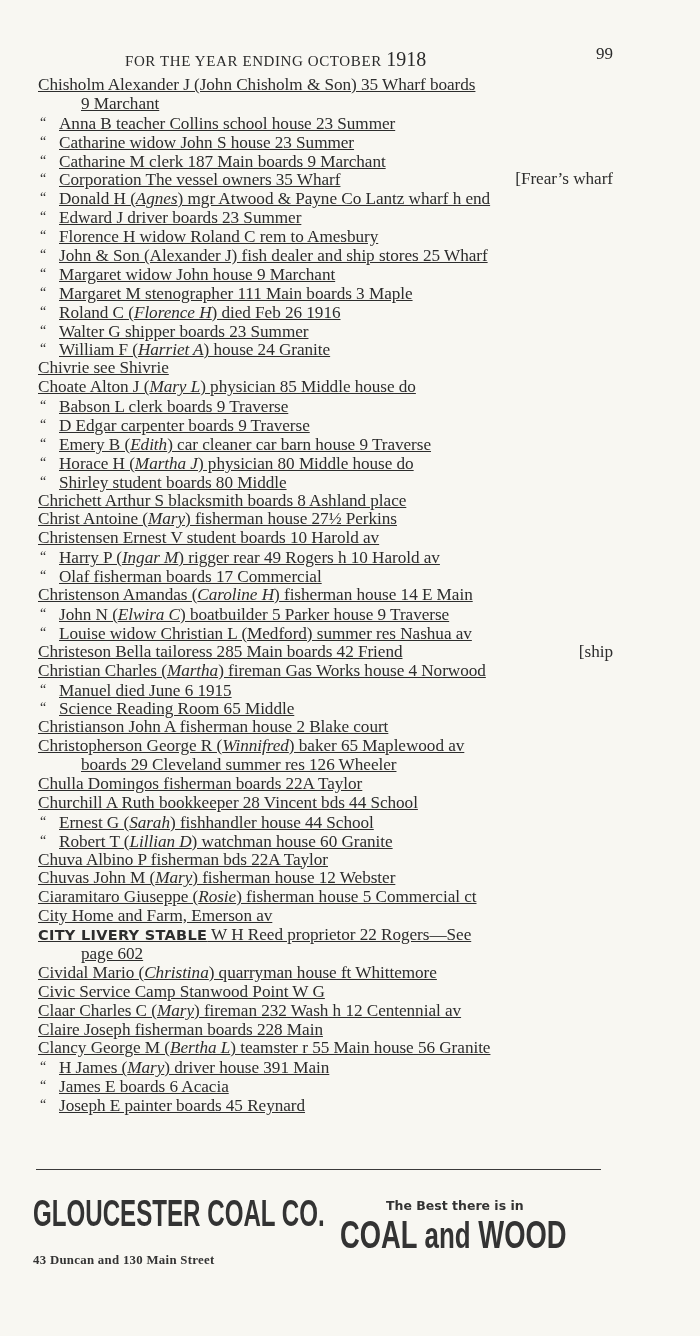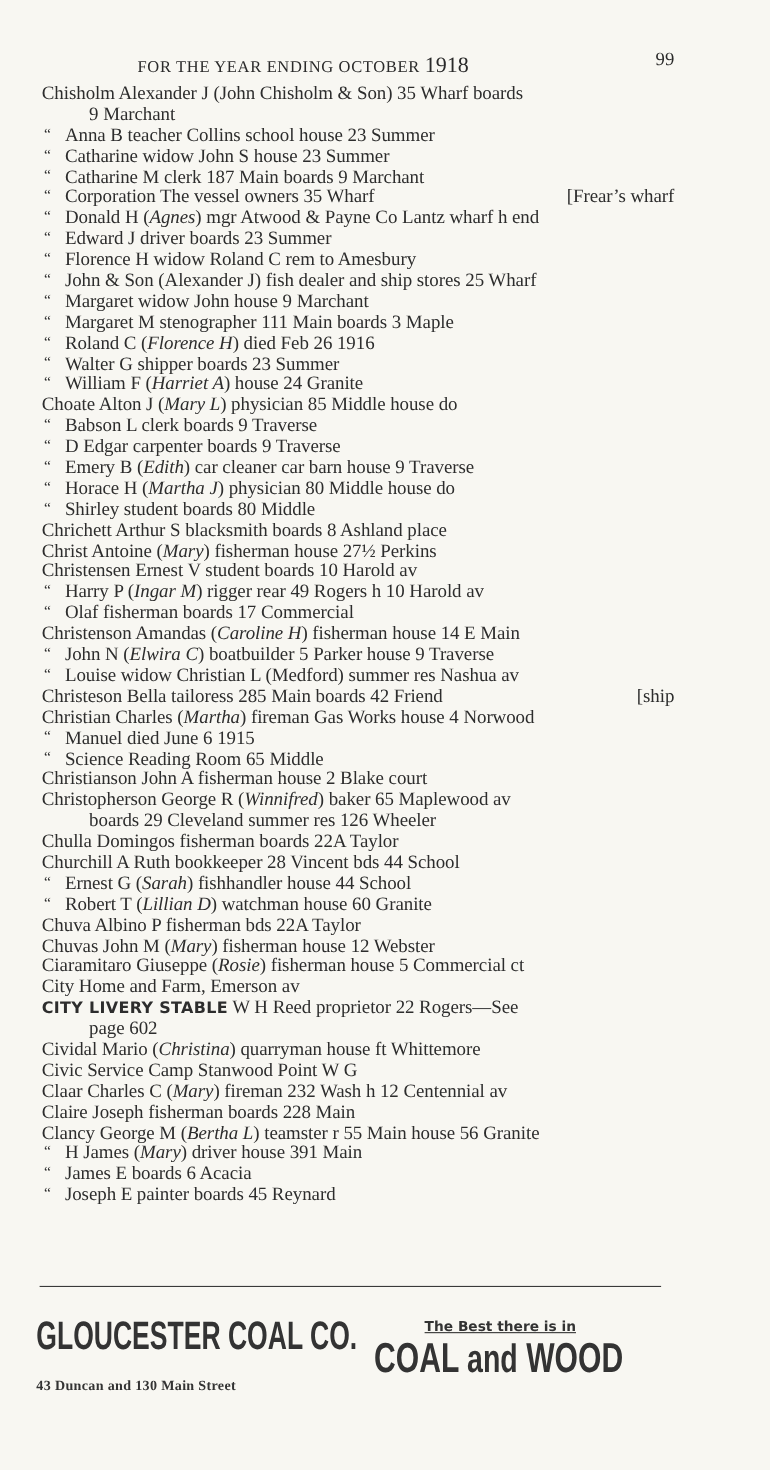--- a/index.html
+++ b/index.html
@@ -58,20 +58,21 @@
       font-family: "Liberation Serif", serif;
       font-size: 17.2px;
       line-height: 18.9px;
       letter-spacing: -0.05px;
       color: #2d2d2d;
     }
     .line {
       position: relative;
       white-space: nowrap;
       height: 18.9px;
+      text-decoration: underline;
     }
     .line.cont { padding-left: 43px; }
     .line.sub { padding-left: 2px; }
     .line .ditto {
       display: inline-block;
       width: 19px;
       font-size: 14px;
       vertical-align: 2px;
     }
     .line .right {
@@ -126,21 +127,20 @@
       letter-spacing: 0.3px;
     }
     .ad .tagline {
       position: absolute;
       left: 353px;
       top: 2px;
       font-family: "DejaVu Sans", sans-serif;
       font-weight: bold;
       font-size: 12.5px;
       color: #333;
-      text-decoration: underline;
     }
     .ad .product {
       position: absolute;
       left: 307px;
       top: 20px;
       font-family: "Liberation Sans", sans-serif;
       font-weight: bold;
       font-size: 38px;
       line-height: 38px;
       transform: scaleX(0.72);
@@ -171,20 +171,21 @@
       <div class="line sub"><span class="ditto">“</span><span>Corporation The vessel owners 35 Wharf</span><span class="right">[Frear’s wharf</span></div>
       <div class="line sub"><span class="ditto">“</span><span>Donald H (</span><i>Agnes</i><span>) mgr Atwood &amp; Payne Co Lantz wharf h end</span></div>
       <div class="line sub"><span class="ditto">“</span><span>Edward J driver boards 23 Summer</span></div>
       <div class="line sub"><span class="ditto">“</span><span>Florence H widow Roland C rem to Amesbury</span></div>
       <div class="line sub"><span class="ditto">“</span><span>John &amp; Son (Alexander J) fish dealer and ship stores 25 Wharf</span></div>
       <div class="line sub"><span class="ditto">“</span><span>Margaret widow John house 9 Marchant</span></div>
       <div class="line sub"><span class="ditto">“</span><span>Margaret M stenographer 111 Main boards 3 Maple</span></div>
       <div class="line sub"><span class="ditto">“</span><span>Roland C (</span><i>Florence H</i><span>) died Feb 26 1916</span></div>
       <div class="line sub"><span class="ditto">“</span><span>Walter G shipper boards 23 Summer</span></div>
       <div class="line sub"><span class="ditto">“</span><span>William F (</span><i>Harriet A</i><span>) house 24 Granite</span></div>
+      <div class="line main"><span>Chivrie see Shivrie</span></div>
       <div class="line main"><span>Choate Alton J (</span><i>Mary L</i><span>) physician 85 Middle house do</span></div>
       <div class="line sub"><span class="ditto">“</span><span>Babson L clerk boards 9 Traverse</span></div>
       <div class="line sub"><span class="ditto">“</span><span>D Edgar carpenter boards 9 Traverse</span></div>
       <div class="line sub"><span class="ditto">“</span><span>Emery B (</span><i>Edith</i><span>) car cleaner car barn house 9 Traverse</span></div>
       <div class="line sub"><span class="ditto">“</span><span>Horace H (</span><i>Martha J</i><span>) physician 80 Middle house do</span></div>
       <div class="line sub"><span class="ditto">“</span><span>Shirley student boards 80 Middle</span></div>
       <div class="line main"><span>Chrichett Arthur S blacksmith boards 8 Ashland place</span></div>
       <div class="line main"><span>Christ Antoine (</span><i>Mary</i><span>) fisherman house 27½ Perkins</span></div>
       <div class="line main"><span>Christensen Ernest V student boards 10 Harold av</span></div>
       <div class="line sub"><span class="ditto">“</span><span>Harry P (</span><i>Ingar M</i><span>) rigger rear 49 Rogers h 10 Harold av</span></div>

